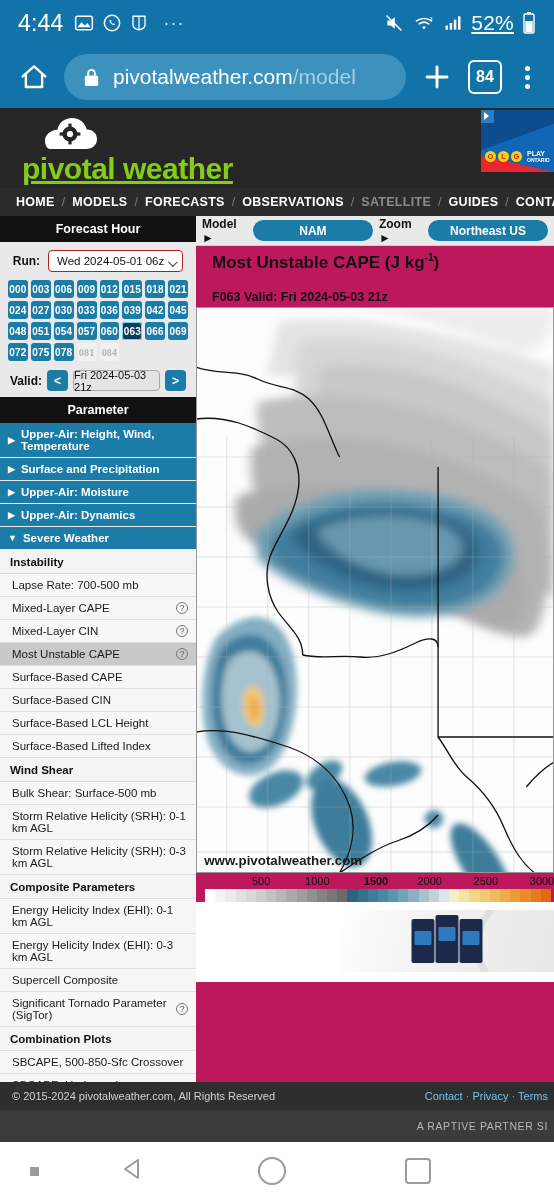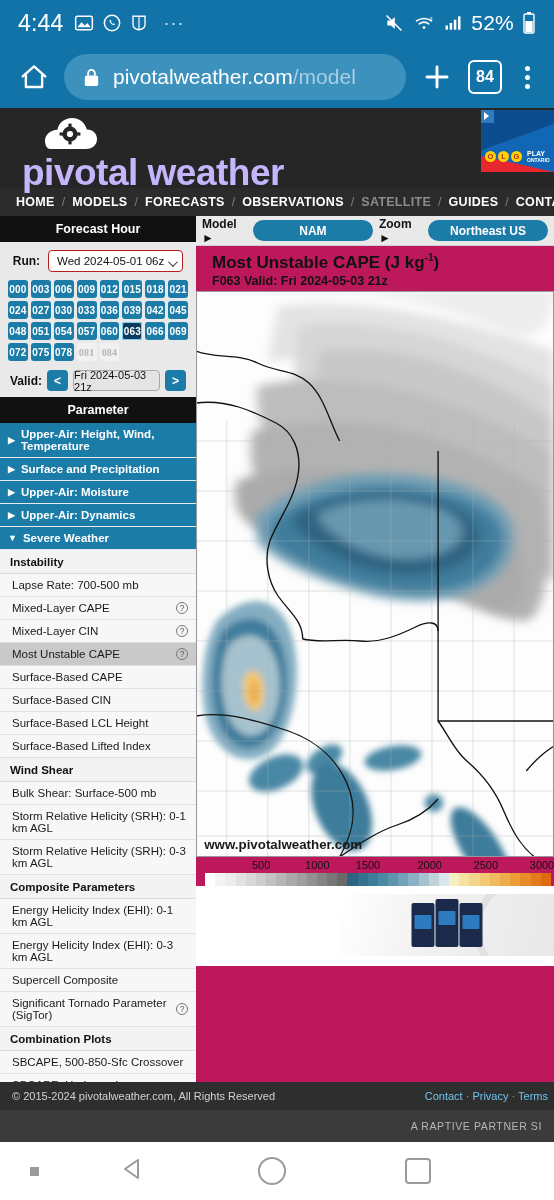--- a/index.html
+++ b/index.html
@@ -16,21 +16,21 @@
     height: 46px; background: #1273a8; color: #fff;
     display: flex; align-items: center; padding: 0 18px;
     font-size: 21px; letter-spacing: .2px;
   }
   .sb-time { font-size: 23px; font-weight: 400; margin-right: 10px; }
   .sb-left-icons { display: flex; align-items: center; gap: 8px; }
   .sb-left-icons svg { display: block; }
   .sb-dots { color: #cfe4ef; font-size: 18px; margin-left: 8px; letter-spacing:1px;}
   .sb-spacer { flex: 1; }
   .sb-right { display: flex; align-items: center; gap: 8px; }
-  .sb-batt-text { font-size: 21px; }
+  .sb-batt-text { font-size: 21px; text-decoration: underline; }
 
   
   .urlbar {
     height: 62px; background: #1273a8;
     display: flex; align-items: center; padding: 0 12px 0 14px; gap: 10px;
   }
   .home-btn { width: 40px; height: 40px; display:flex; align-items:center; justify-content:center; }
   .omnibox {
     flex: 1; height: 46px; background: #3d91bd; border-radius: 23px;
     display: flex; align-items: center; padding: 0 18px; gap: 12px;
@@ -50,22 +50,23 @@
   
   .page { position: relative; height: 1034px; background: #fff; overflow: hidden; }
 
   .site-header {
     height: 80px; background: #262626; position: relative;
     padding: 8px 0 0 22px;
   }
   .brand-logo { display:flex; flex-direction: column; }
   .cloud-gear { margin-left: 14px; }
   .brand-name {
-    color: #c4b5fd; font-size: 37px; font-weight: 700; letter-spacing: -0.5px;
+    color: #84cc16; font-size: 30px; font-weight: 700; letter-spacing: -0.5px;
     margin-top: -4px;
+    text-decoration: underline;
   }
   .olg-ad {
     position: absolute; right: 0; top: 2px; width: 73px; height: 62px;
     background: linear-gradient(160deg,#0b4d8f 0%, #0b4d8f 45%, #1166b5 46%, #1166b5 100%);
     overflow: hidden;
   }
   .olg-adchoice { position:absolute; top:0; left:0; width:13px;height:13px;background:#2e7bbf; }
   .olg-adchoice:after{content:"";position:absolute;left:3px;top:2px;width:0;height:0;
     border-left:5px solid #fff;border-top:4px solid transparent;border-bottom:4px solid transparent;}
   .olg-red { position:absolute; left:0; bottom:0; width:100%; height:26px;
@@ -151,21 +152,21 @@
   }
   .ctrl-label { font-size:12px; font-weight:700; color:#111; display:flex; align-items:center; gap:4px;}
   .pill {
     background:#1b7ca8; color:#fff; border-radius:12px; height:21px; padding:0 14px;
     font-size:12px; font-weight:700; display:flex;align-items:center;justify-content:center;
     min-width: 120px;
   }
   .maptitle { padding: 6px 0 3px 16px; }
   .maptitle h1 { font-size:17px; font-weight:700; color:#111; line-height:1.1;}
   .maptitle h1 sup { font-size:10px; }
-  .maptitle h2 { font-size:12.5px; font-weight:700; color:#111; margin-top:2px;}
+  .maptitle h2 { font-size:12.5px; font-weight:700; color:#111; margin-top:18px;}
   .mapimg { position:relative; width:100%; height:566px; background:#fff; overflow:hidden;}
   .mapimg svg { display:block; width:100%; height:100%; }
   .cbar-wrap { padding: 2px 0 0 0; position:relative; }
   .cbar-ticks { position:relative; height:14px; }
   .cbar-ticks span { position:absolute; font-size:11px; color:#111; transform:translateX(-50%); }
   .cbar { display:flex; height:13px; margin: 0 3px 0 9px; }
   .cbar i { flex:1; display:block; }
 
   .ad-area { position:relative; height: 80px; background:#fff; }
   .ad-box {
@@ -187,21 +188,21 @@
     position:absolute; left:0; right:0; bottom:0; height: 60px;
   }
   .foot-copy {
     height:28px; background:#2e2e2e; display:flex; align-items:center;
     padding: 0 6px 0 12px; color:#d2d2d2; font-size:11px;
   }
   .foot-copy .links { margin-left:auto; color:#6fc3ef; white-space:nowrap;}
   .foot-copy .links span { color:#9a9a9a; }
   .foot-raptive {
     height:32px; background:#3b3b3b; display:flex; align-items:center; justify-content:flex-end;
-    color:#b7b7b7; font-size:10.5px; letter-spacing:.6px; padding-right:12px;
+    color:#b7b7b7; font-size:10.5px; letter-spacing:.6px; padding-right:6px;
   }
 
   
   .navbar {
     position:absolute; left:0; bottom:0; width:554px; height:58px; background:#fff;
     display:flex; align-items:center;
   }
   .nb-dot { position:absolute; left:30px; width:9px; height:9px; background:#9b9b9b; }
   .nb-back { position:absolute; left:118px; }
   .nb-home { position:absolute; left:258px; width:28px;height:28px;border:2px solid #9b9b9b;border-radius:50%;}
@@ -549,21 +550,21 @@
             </g>
             <text class="wm" x="8" y="558" font-family="Liberation Sans, sans-serif" font-size="13" font-weight="bold" fill="#1a1a1a">www.pivotalweather.com</text>
             <rect x="0.5" y="0.5" width="348" height="565" fill="none" stroke="#999" stroke-width="1"></rect>
           </svg>
         </div>
 
         <div class="cbar-wrap">
           <div class="cbar-ticks" id="cbar-ticks">
               <span style="left: 65.1667px;">500</span>
               <span style="left: 121.333px;">1000</span>
-              <span style="left: 172px;">1500</span>
+              <span style="left: 180px; font-weight: bold;">1500</span>
               <span style="left: 233.667px;">2000</span>
               <span style="left: 289.833px;">2500</span>
               <span style="left: 346px;">3000</span>
             </div>
           <div class="cbar" id="cbar">
               <i style="background: rgb(255, 255, 255);"></i>
               <i style="background: rgb(244, 244, 244);"></i>
               <i style="background: rgb(236, 236, 236);"></i>
               <i style="background: rgb(226, 226, 226);"></i>
               <i style="background: rgb(216, 216, 216);"></i>

